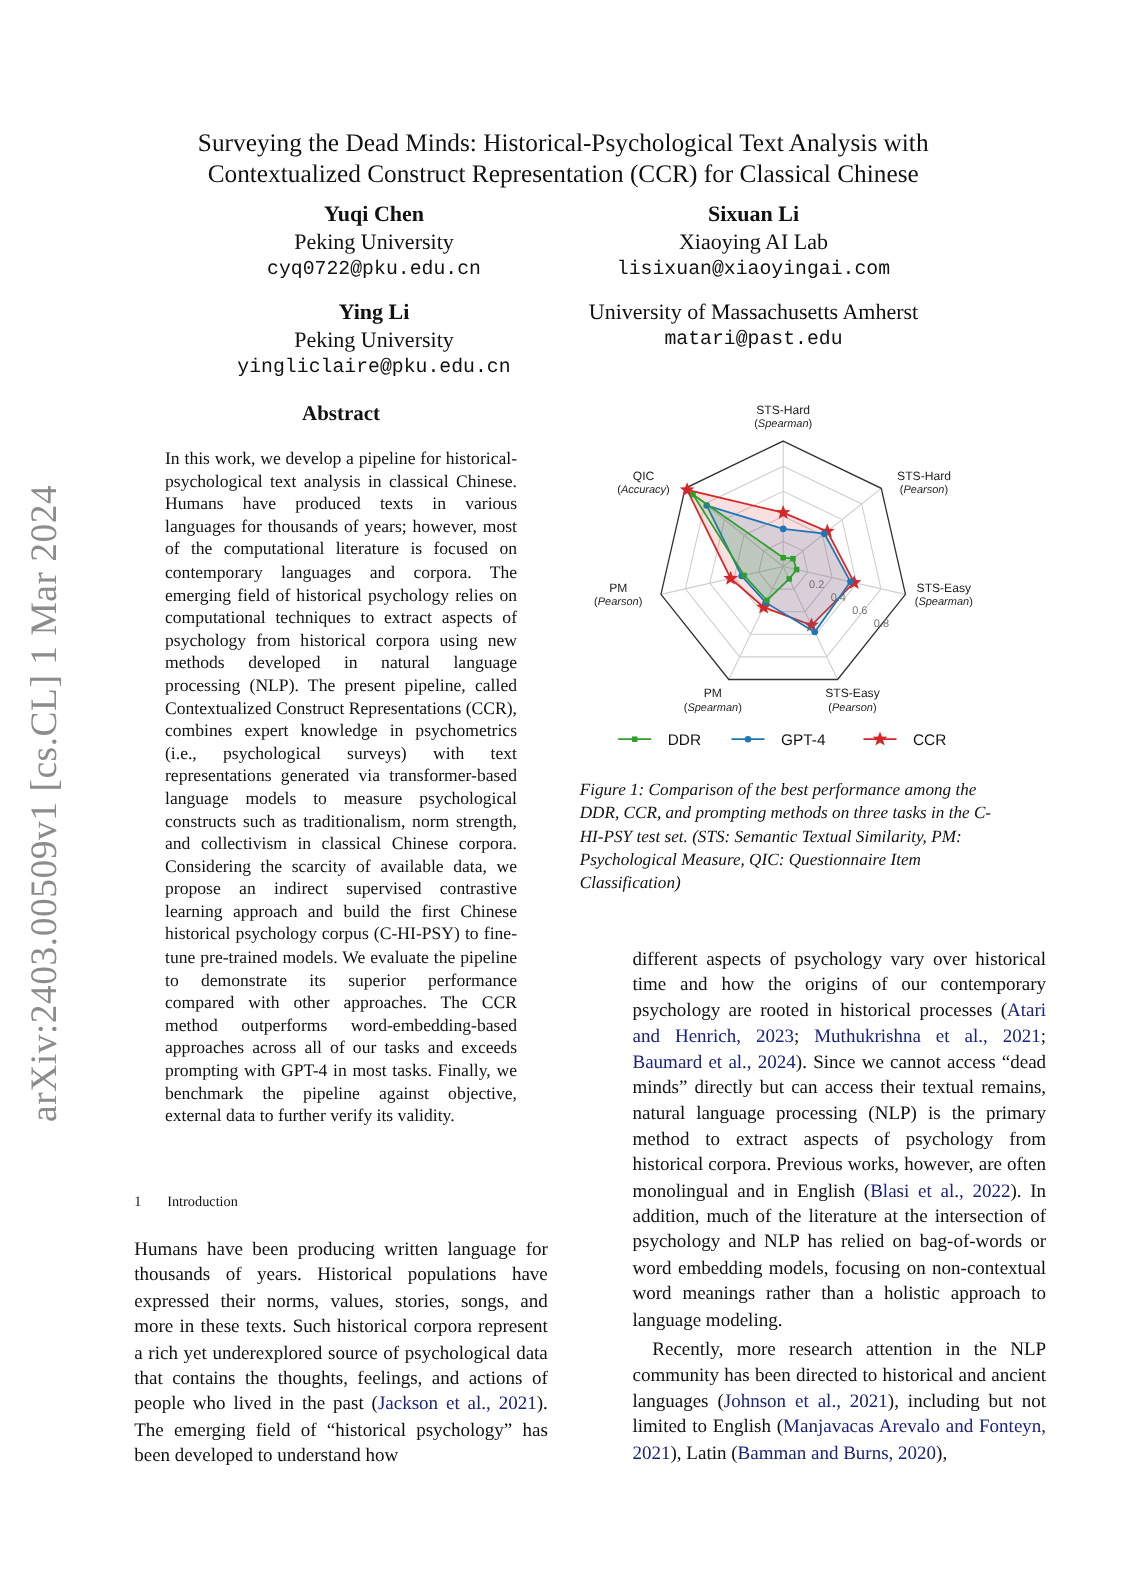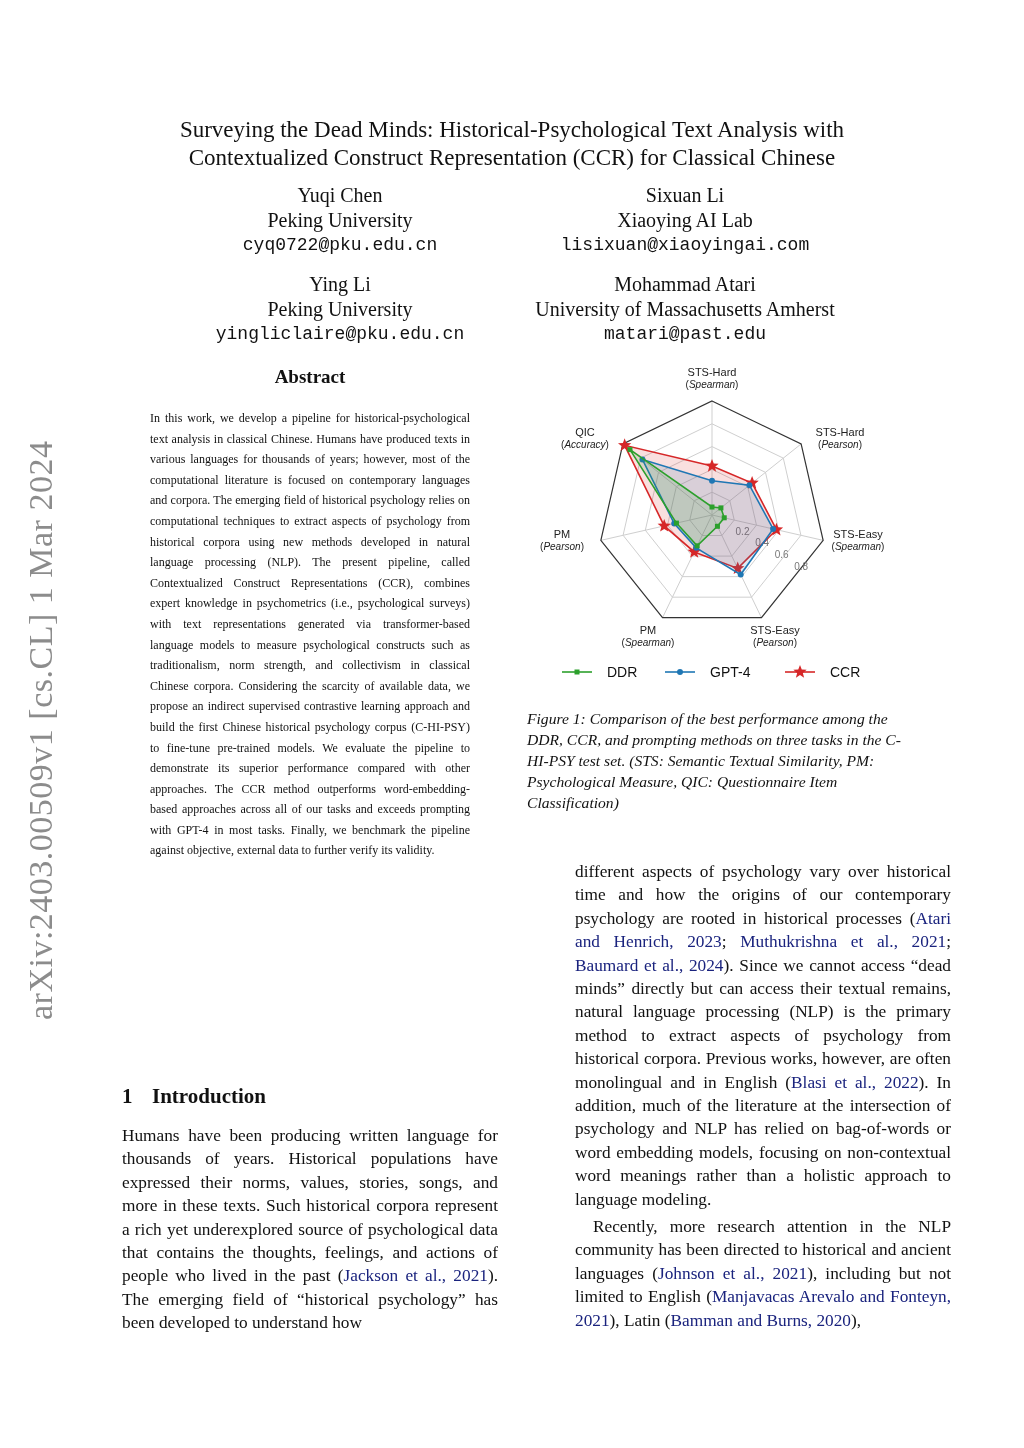--- a/index.html
+++ b/index.html
@@ -3,26 +3,26 @@
 <meta charset="utf-8">
 <style>
   html, body { margin: 0; padding: 0; background: #ffffff; }
   body { width: 1024px; height: 1448px; position: relative; overflow: hidden;
          font-family: "Liberation Serif", "DejaVu Serif", serif; color: #111; }
   .arxiv-stamp { position: absolute; left: 22px; top: 1020px; transform-origin: 0 0; transform: rotate(-90deg);
                  font-size: 34px; color: #8c8c8c; white-space: nowrap; letter-spacing: 0.5px; }
   .title { position: absolute; left: 120px; width: 784px; top: 116px; text-align: center;
            font-size: 23px; font-weight: normal; line-height: 28px; }
   .author { position: absolute; text-align: center; font-size: 20px; line-height: 25px; }
-  .author .name { font-weight: normal; }
+  .author .name { font-weight: bold; }
   .author .email { font-family: "Liberation Mono", "DejaVu Sans Mono", monospace; font-size: 18px; }
   .col-left { position: absolute; left: 150px; width: 320px; }
   .abstract-head { position: absolute; left: 150px; width: 320px; top: 366px; text-align: center; font-weight: bold; font-size: 19px; }
-  .abstract-body { top: 408px; font-size: 12px; line-height: 20.6px; text-align: justify; hyphens: auto; }
-  .section-head { position: absolute; left: 122px; top: 1084px; font-size: 21px; font-weight: bold; }
+  .abstract-body { top: 408px; font-size: 16px; line-height: 20.6px; text-align: justify; hyphens: auto; }
+  .section-head { position: absolute; left: 122px; top: 1084px; font-size: 13px; font-weight: normal; }
   .section-head .num { display: inline-block; width: 30px; }
   .intro-body { position: absolute; left: 122px; width: 376px; top: 1124px; font-size: 17.3px; line-height: 23.4px; text-align: justify; }
   .right-body { position: absolute; left: 527px; width: 376px; font-size: 17.3px; line-height: 23.4px; text-align: justify; margin-left: 48px; }
   .cite { color: #1a237e; }
   .caption { position: absolute; left: 527px; width: 376px; top: 708px; font-size: 15.6px; line-height: 21px; text-align: left; font-style: italic; }
   .figure { position: absolute; left: 540px; top: 362px; width: 360px; height: 330px; }
   .figure svg text { font-family: "Liberation Sans", "DejaVu Sans", sans-serif; }
   .para-indent { text-indent: 18px; }
 </style>
 </head>
@@ -44,21 +44,20 @@
   <div class="name">Sixuan Li</div>
   <div>Xiaoying AI Lab</div>
   <div class="email">lisixuan@xiaoyingai.com</div>
 </div>
 <div class="author" style="left:190px;width:300px;top:272px;">
   <div class="name">Ying Li</div>
   <div>Peking University</div>
   <div class="email">yingliclaire@pku.edu.cn</div>
 </div>
 <div class="author" style="left:510px;width:350px;top:272px;">
-  <div class="name">Mohammad Atari</div>
   <div>University of Massachusetts Amherst</div>
   <div class="email">matari@past.edu</div>
 </div>
 
 <div class="abstract-head">Abstract</div>
 <div class="col-left abstract-body">In this work, we develop a pipeline for historical-psychological text analysis in classical Chinese. Humans have produced texts in various languages for thousands of years; however, most of the computational literature is focused on contemporary languages and corpora. The emerging field of historical psychology relies on computational techniques to extract aspects of psychology from historical corpora using new methods developed in natural language processing (NLP). The present pipeline, called Contextualized Construct Representations (CCR), combines expert knowledge in psychometrics (i.e., psychological surveys) with text representations generated via transformer-based language models to measure psychological constructs such as traditionalism, norm strength, and collectivism in classical Chinese corpora. Considering the scarcity of available data, we propose an indirect supervised contrastive learning approach and build the first Chinese historical psychology corpus (C-HI-PSY) to fine-tune pre-trained models. We evaluate the pipeline to demonstrate its superior performance compared with other approaches. The CCR method outperforms word-embedding-based approaches across all of our tasks and exceeds prompting with GPT-4 in most tasks. Finally, we benchmark the pipeline against objective, external data to further verify its validity.</div>
 
 <div class="section-head">
   <span class="num">1</span><span>Introduction</span>
 </div>

